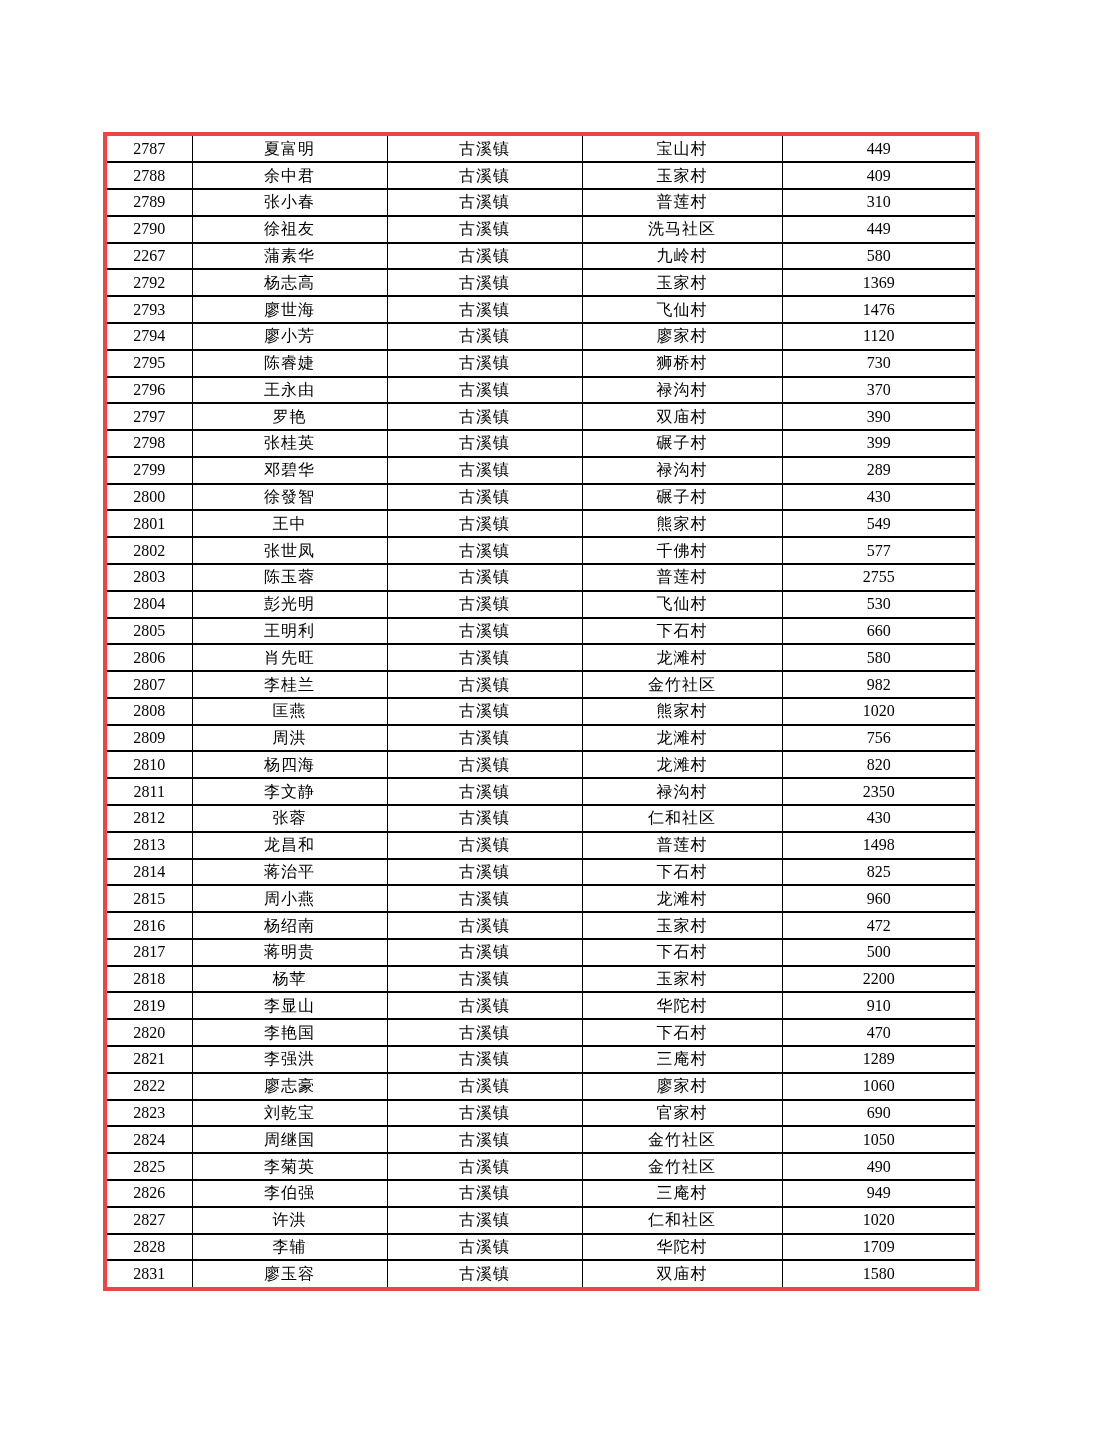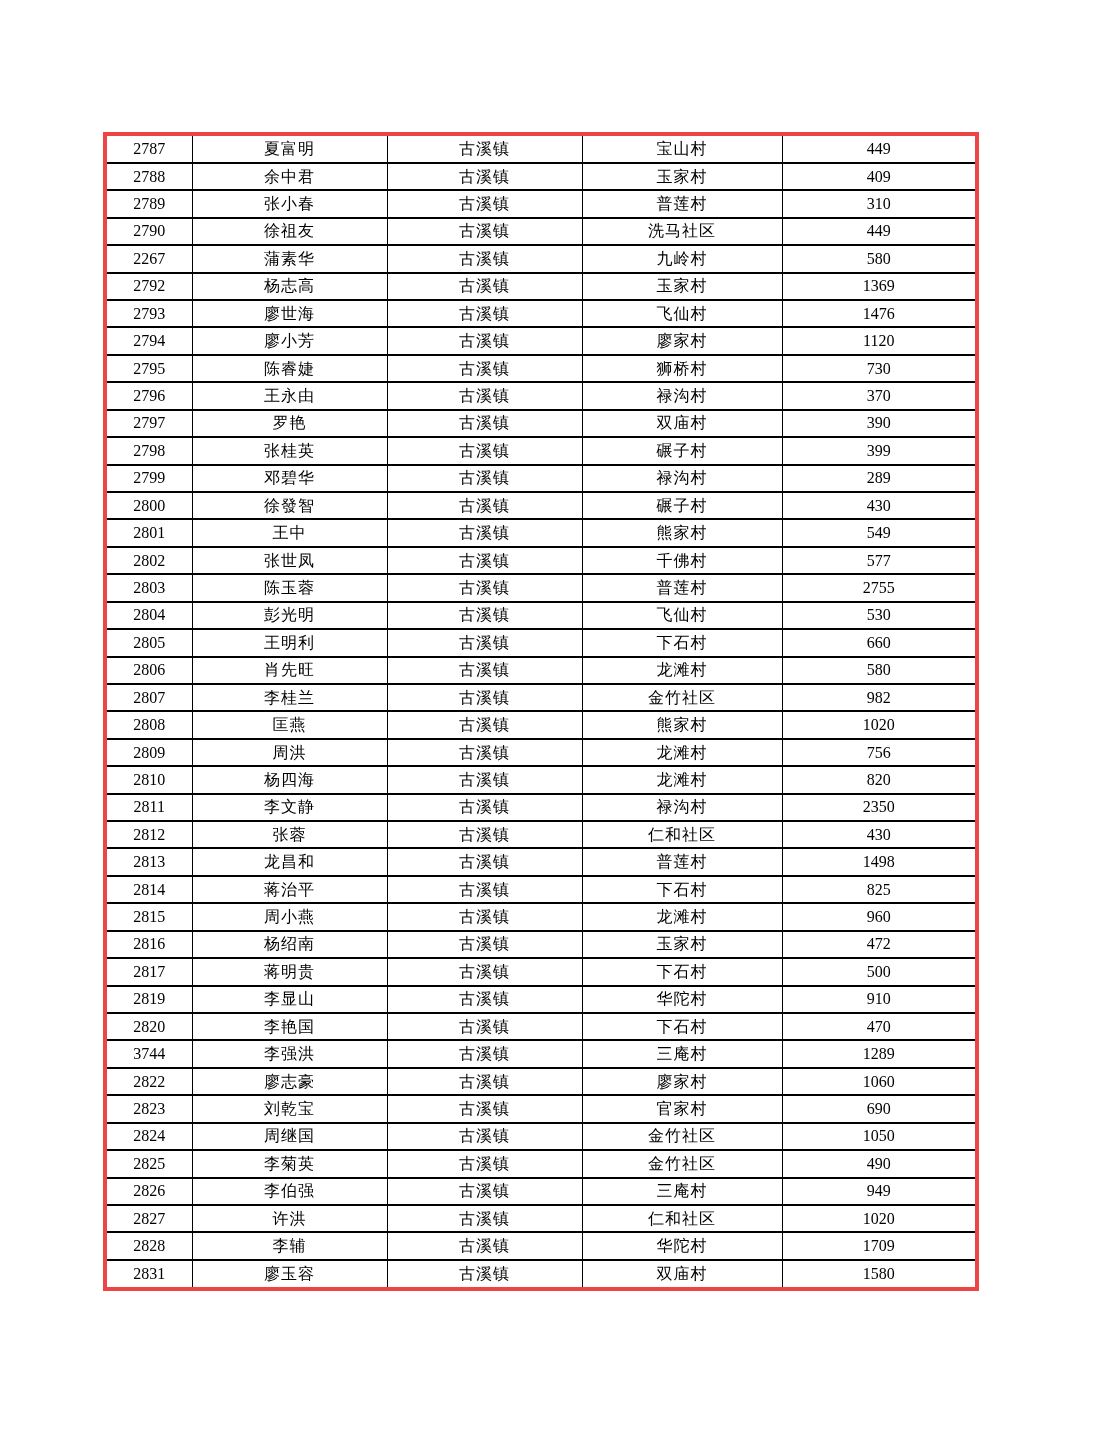--- a/index.html
+++ b/index.html
@@ -276,35 +276,42 @@
           <td class="num">472</td>
         </tr>
         <tr>
           <td class="num">2817</td>
           <td>蒋明贵</td>
           <td>古溪镇</td>
           <td>下石村</td>
           <td class="num">500</td>
         </tr>
         <tr>
+          <td class="num">2818</td>
+          <td>杨苹</td>
+          <td>古溪镇</td>
+          <td>玉家村</td>
+          <td class="num">2200</td>
+        </tr>
+        <tr>
           <td class="num">2819</td>
           <td>李显山</td>
           <td>古溪镇</td>
           <td>华陀村</td>
           <td class="num">910</td>
         </tr>
         <tr>
           <td class="num">2820</td>
           <td>李艳国</td>
           <td>古溪镇</td>
           <td>下石村</td>
           <td class="num">470</td>
         </tr>
         <tr>
-          <td class="num">3744</td>
+          <td class="num">2821</td>
           <td>李强洪</td>
           <td>古溪镇</td>
           <td>三庵村</td>
           <td class="num">1289</td>
         </tr>
         <tr>
           <td class="num">2822</td>
           <td>廖志豪</td>
           <td>古溪镇</td>
           <td>廖家村</td>

